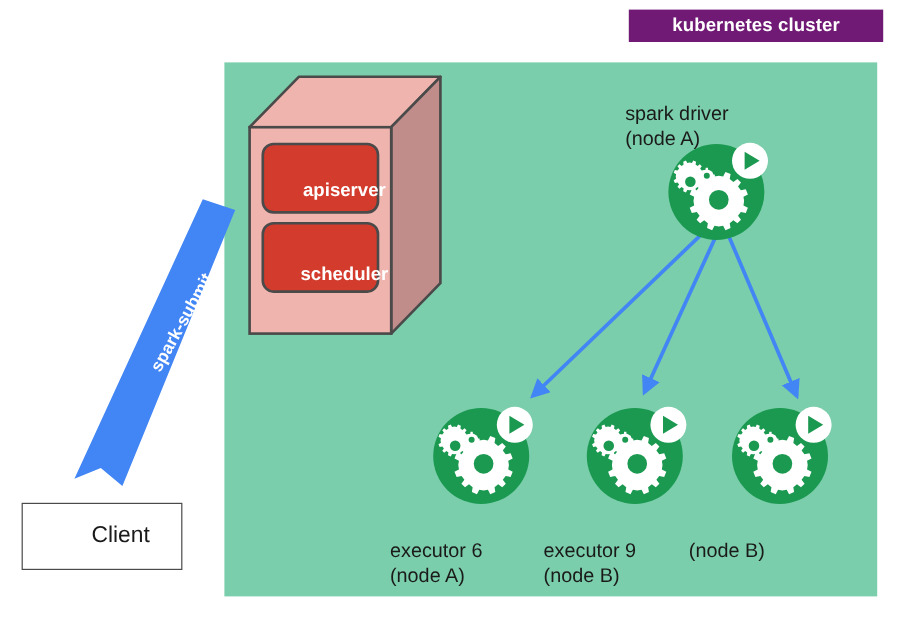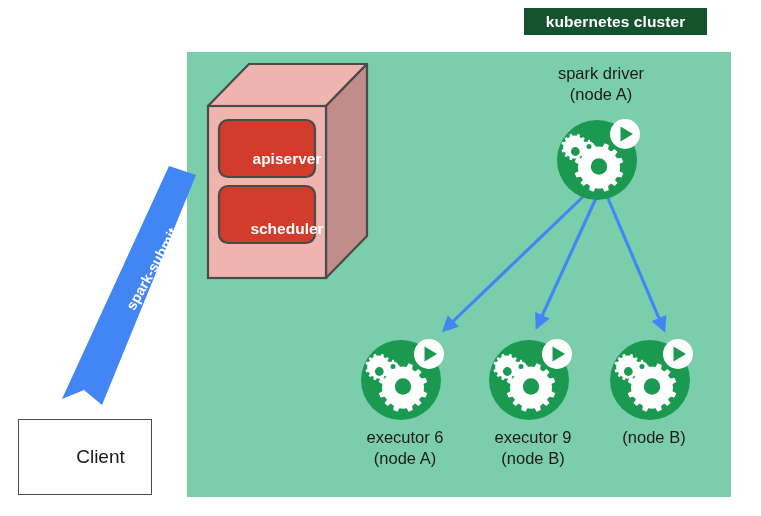--- a/index.html
+++ b/index.html
@@ -27,42 +27,42 @@
     width: 544px;
     height: 445px;
     background: #7aceab;
   }
 
   
   #cluster-title-bar {
     position: absolute;
     left: 524px;
     top: 8px;
-    width: 183px;
+    width: 212px;
     height: 27px;
-    background: #14532d;
+    background: #701a75;
     display: flex;
     align-items: center;
     justify-content: center;
   }
   #cluster-title-bar .title-text {
     color: #ffffff;
     font-size: 15.5px;
     font-weight: bold;
     letter-spacing: 0.1px;
     white-space: nowrap;
   }
 
   
   #client-box {
     position: absolute;
     left: 18px;
     top: 419px;
     width: 134px;
-    height: 76px;
+    height: 56px;
     background: #ffffff;
     border: 1.4px solid #4a4a4a;
     box-sizing: border-box;
     display: flex;
     align-items: center;
     justify-content: center;
     padding-left: 31px;
   }
   #client-box .client-text {
     font-size: 19px;
@@ -107,25 +107,26 @@
     left: 555px;
     top: 110px;
   }
   .node-exec-1 { left: 359px; top: 330px; }
   .node-exec-2 { left: 487px; top: 330px; }
   .node-exec-3 { left: 608px; top: 330px; }
 
   
   .node-label {
     position: absolute;
-    text-align: center;
+    text-align: left;
     font-size: 16.5px;
     color: #1a1a1a;
     line-height: 1.28;
     white-space: nowrap;
+    margin-top: 22px;
   }
   #driver-label {
     left: 521px;
     top: 63px;
     width: 160px;
   }
   #exec-1-label { left: 325px; top: 427px; width: 160px; }
   #exec-2-label { left: 453px; top: 427px; width: 160px; }
   #exec-3-label { left: 574px; top: 427px; width: 160px; }
 

